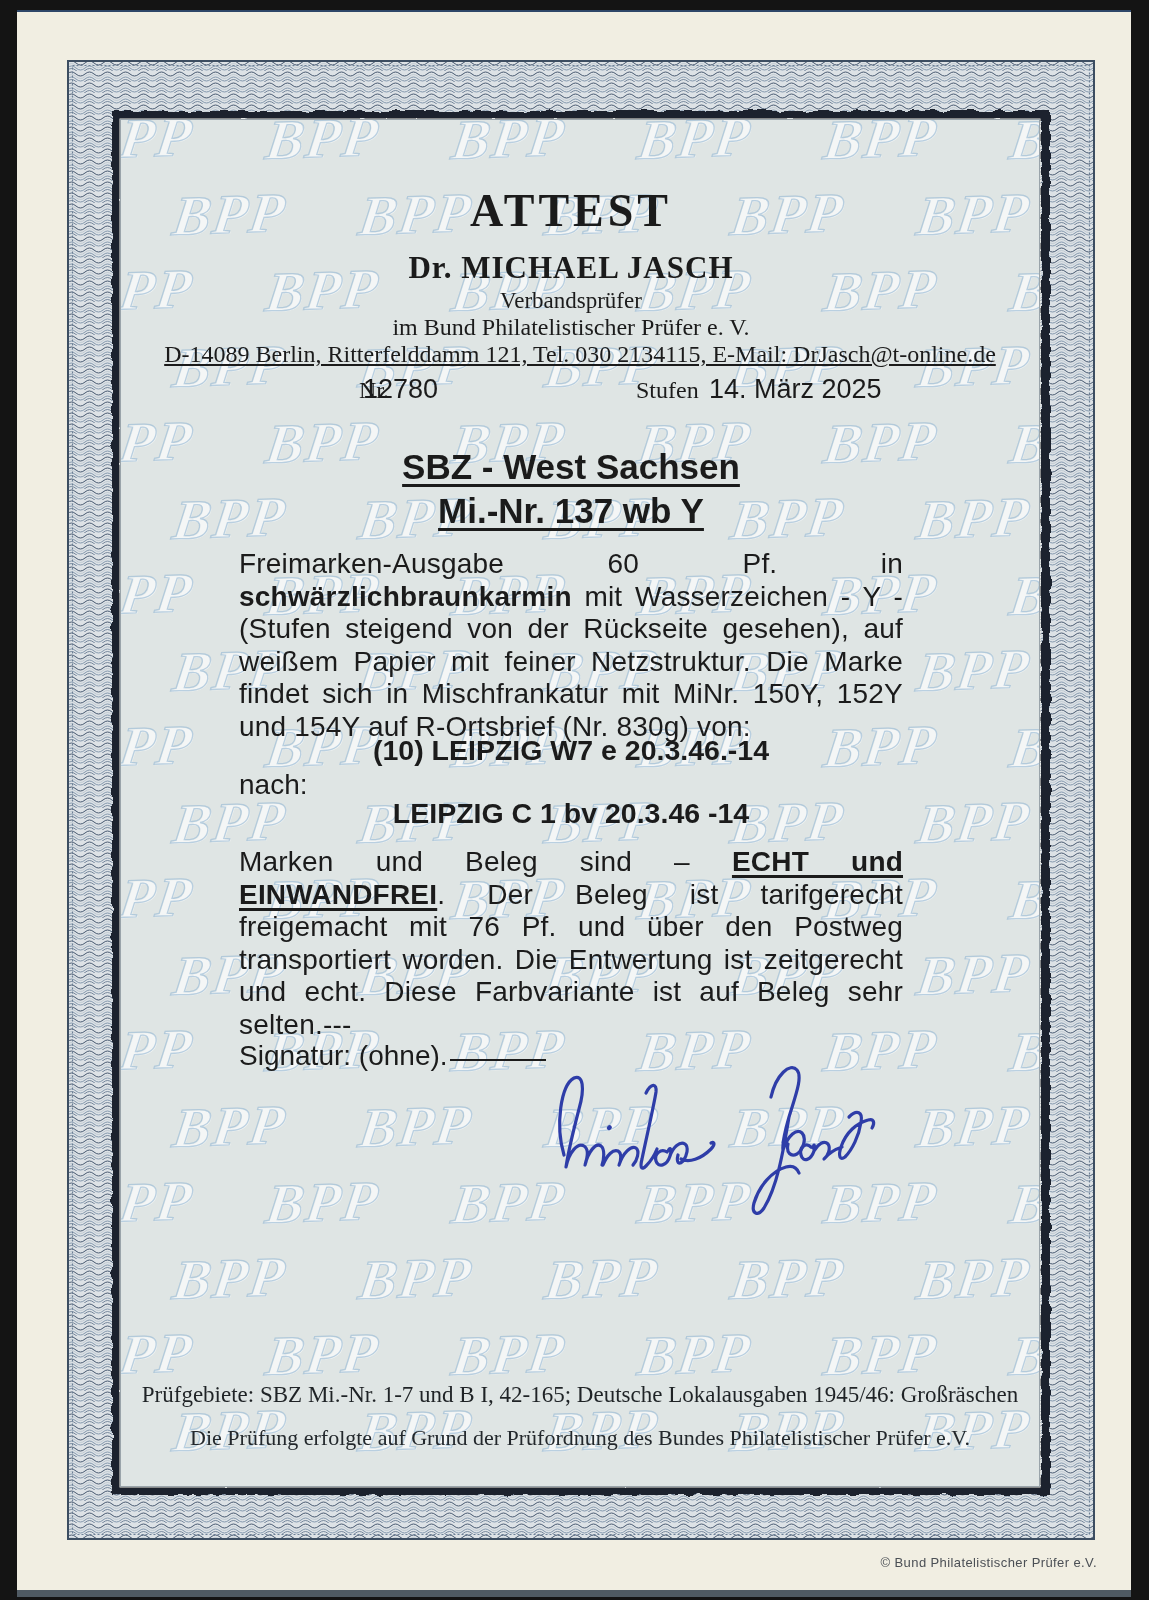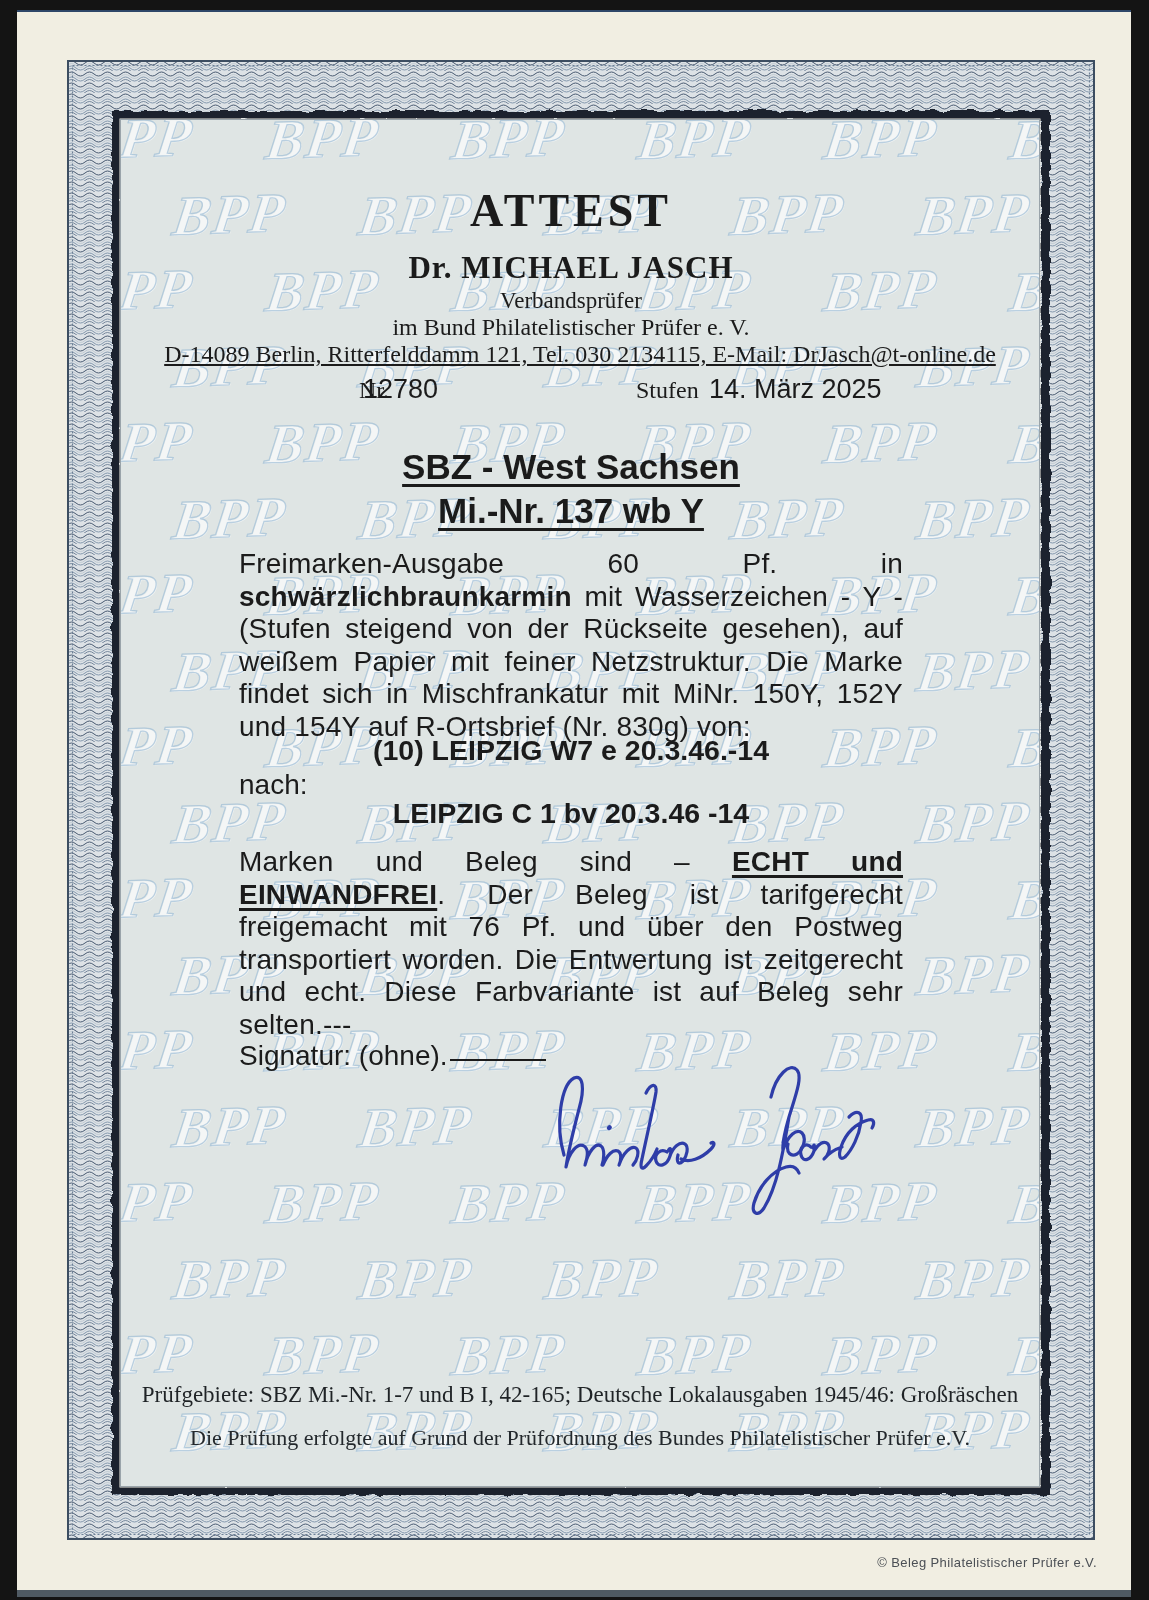--- a/index.html
+++ b/index.html
@@ -241,14 +241,14 @@
         <path d="M262,92 C257,87 250,92 252,100 C254,108 262,105 265,96 C266,90 265,88 264,93
              M265,96 C269,89 275,85 279,89 C282,93 279,101 275,104 C279,99 287,94 293,92
              M300,62 C308,54 314,57 312,67 C310,81 303,95 296,102 C291,106 289,101 292,92 C297,77 308,68 319,65 C325,63 326,68 323,73" stroke="#2e3da8"></path>
       </g>
     </svg>
 
     <div class="abs center serif foot1" style="top:1262px;">Prüfgebiete: SBZ Mi.-Nr. 1-7 und B I, 42-165; Deutsche Lokalausgaben 1945/46: Großräschen</div>
     <div class="abs center serif foot2" style="top:1305px;">Die Prüfung erfolgte auf Grund der Prüfordnung des Bundes Philatelistischer Prüfer e.V.</div>
   </div>
 
-  <div class="copyright">© Beleg Philatelistischer Prüfer e.V.</div>
+  <div class="copyright">© Bund Philatelistischer Prüfer e.V.</div>
 </div>
 
 </body></html>

